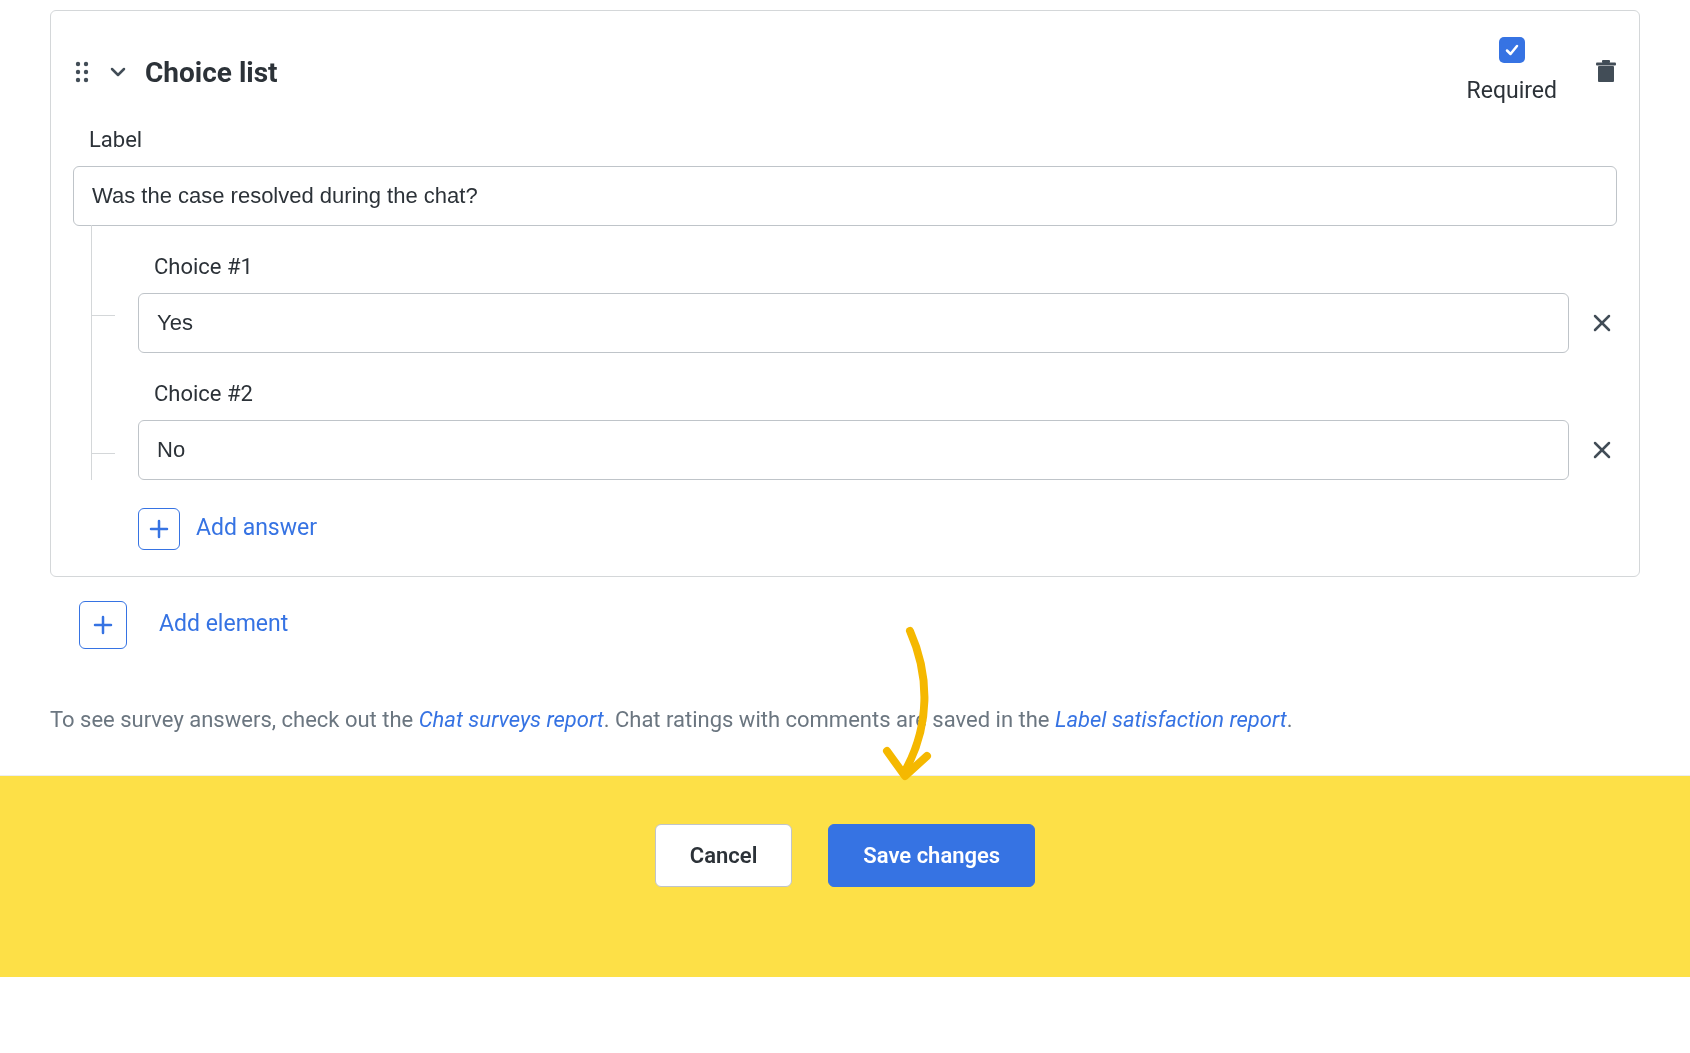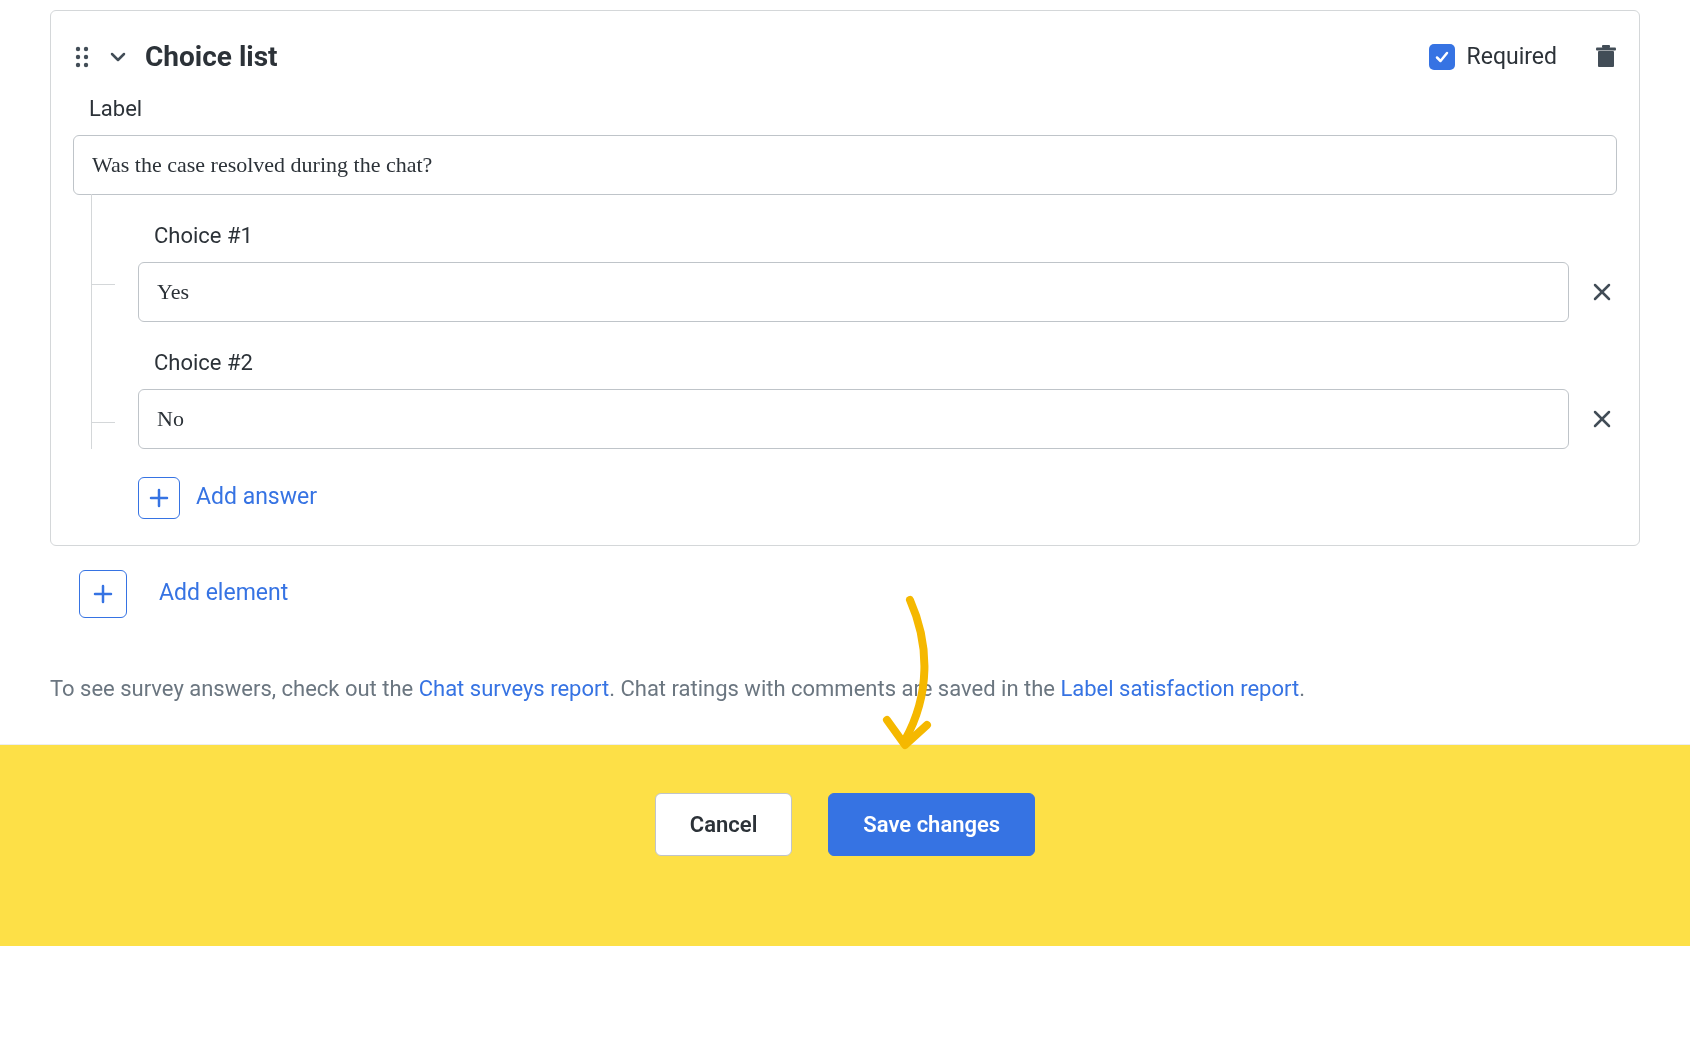--- a/index.html
+++ b/index.html
@@ -56,20 +56,21 @@
   }
   .card-header-right {
     display: flex;
     align-items: center;
     gap: 18px;
   }
   .check-wrap {
     display:flex;
     align-items:center;
     gap:12px;
+    flex-direction:column;
   }
   .checkbox {
     width: 26px;
     height: 26px;
     border-radius: 5px;
     background: #3673e3;
     display: inline-flex;
     align-items: center;
     justify-content: center;
     cursor: pointer;
@@ -92,21 +93,21 @@
     color: #2c3238;
     margin: 0 0 10px 16px;
   }
   .text-input {
     width: 100%;
     border: 1px solid #bfc4c9;
     border-radius: 6px;
     font-size: 22px;
     padding: 16px 18px;
     color: #2c3238;
-    font-family: Liberation Serif, serif;
+    font-family: Liberation Sans, sans-serif;
   }
 
   .choices-wrap {
     margin-top: 0;
   }
   .choice-row {
     display: flex;
     align-items: stretch;
     position: relative;
   }
@@ -192,20 +193,21 @@
 
   .help-text {
     margin-top: 56px;
     font-size: 22px;
     color: #6b7680;
   }
   .help-text a {
     color: #3673e3;
     text-decoration: none;
     cursor: pointer;
+    font-style: italic;
   }
   .footer {
     border-top: 1px solid #eceef0;
     padding: 48px 0 90px 0;
     display: flex;
     justify-content: center;
     gap: 36px;
     position:relative;
     background:#fde047;
   }

